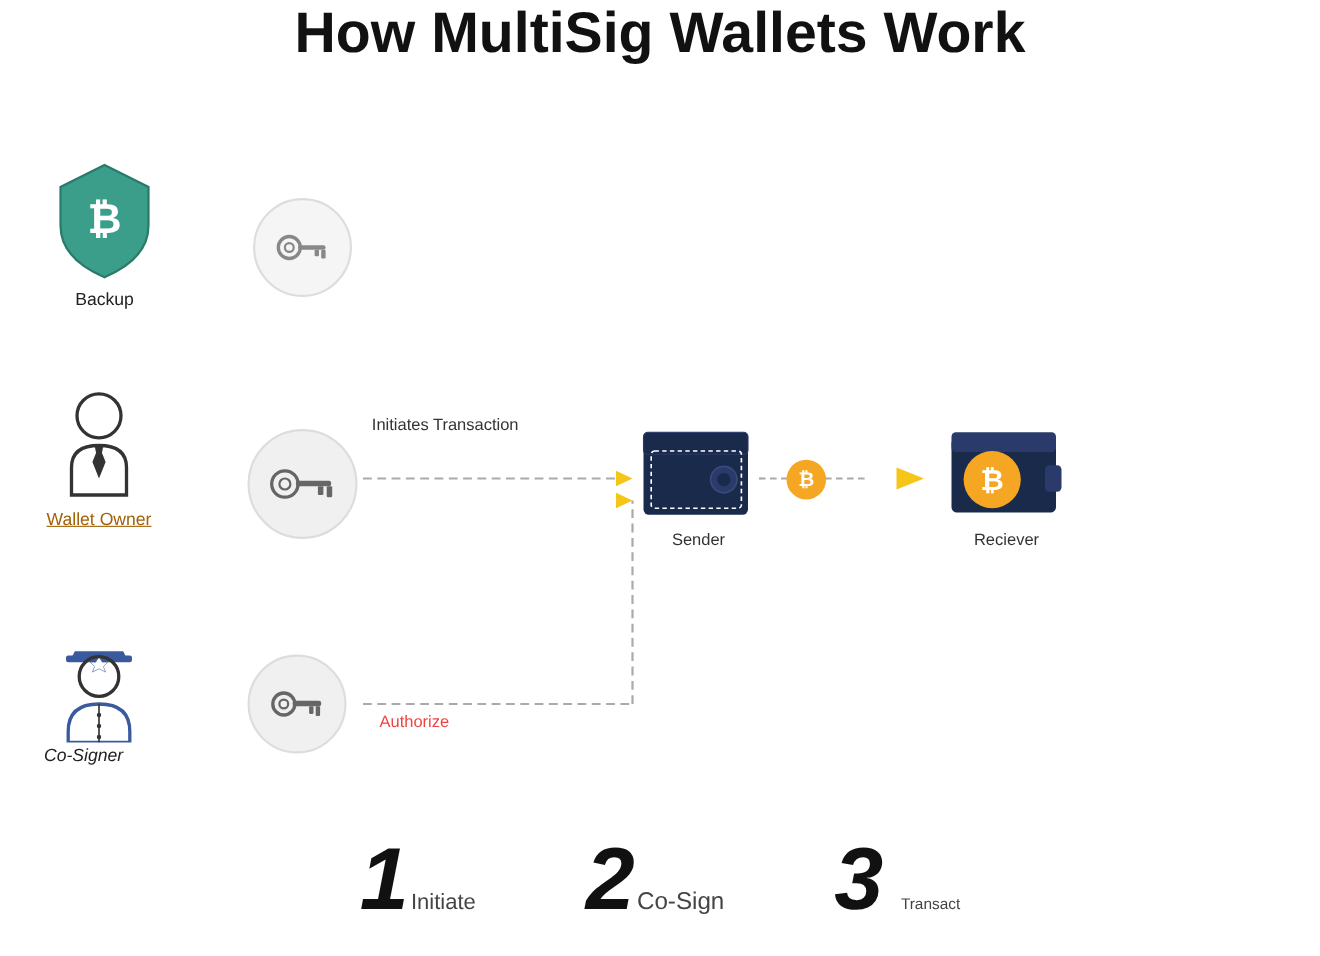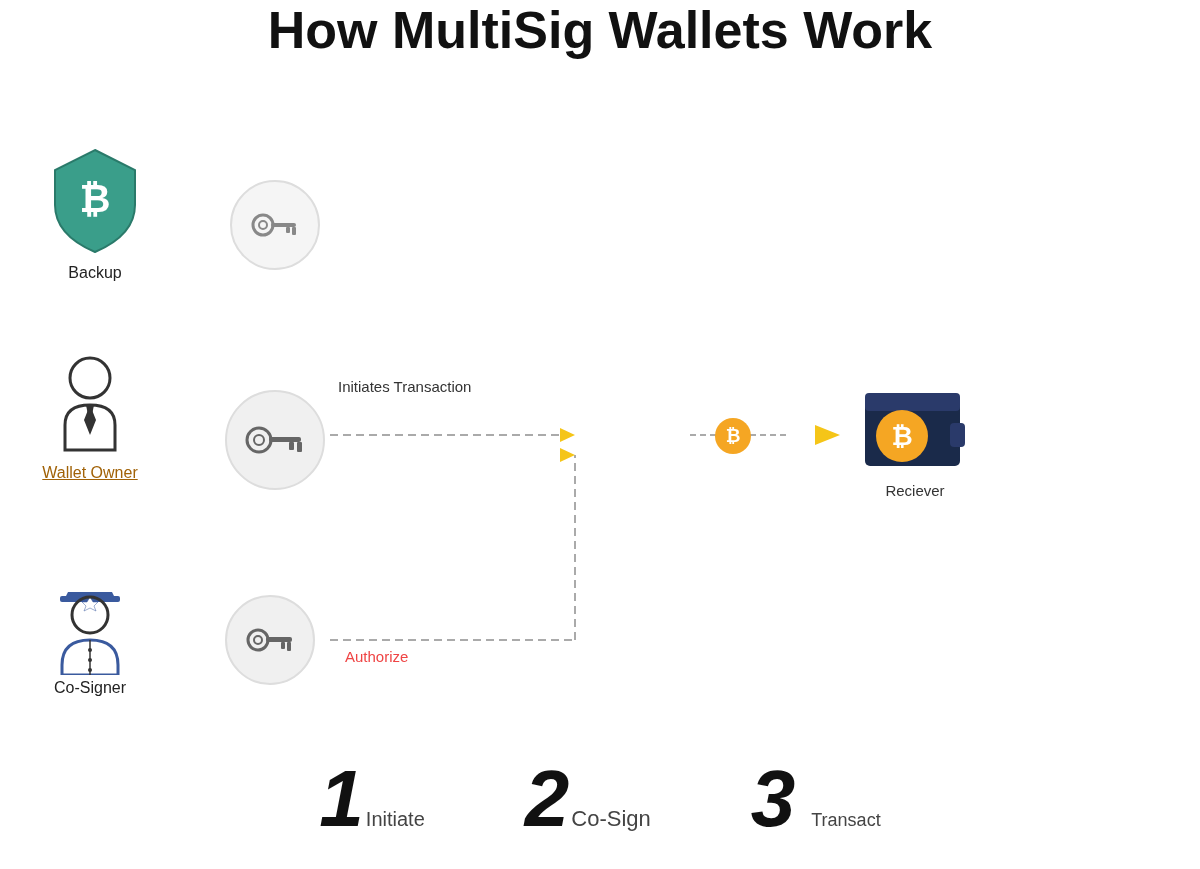--- a/index.html
+++ b/index.html
@@ -147,21 +147,21 @@
       <circle cx="16" cy="20" r="12" fill="none" stroke="#666" stroke-width="3"></circle>
       <circle cx="16" cy="20" r="5" fill="none" stroke="#666" stroke-width="2"></circle>
       <rect x="26" y="17" width="32" height="5" rx="2" fill="#666"></rect>
       <rect x="46" y="22" width="5" height="8" rx="1" fill="#666"></rect>
       <rect x="54" y="22" width="5" height="10" rx="1" fill="#666"></rect>
     </svg>
   </div>
 
   <div style="position:absolute; top:248px; left:338px; font-size:15px; color:#333;">Initiates Transaction</div>
 
-  <div style="position:absolute; top:430px; left:40px; display:flex; flex-direction:column; align-items:center;">
+  <div style="position:absolute; top:430px; left:40px; display:flex; flex-direction:column; font-style:italic;">
 
     <svg width="100" height="115" viewBox="0 0 100 115">
 
       <path d="M28 32 L72 32 L75 38 L25 38 Z" fill="#3a5a9e"></path>
       <rect x="20" y="36" width="60" height="6" rx="2" fill="#3a5a9e"></rect>
 
       <polygon points="50,37 53,42 58,42 54,46 56,51 50,48 44,51 46,46 42,42 47,42" fill="white" stroke="#3a5a9e" stroke-width="0.5"></polygon>
 
       <circle cx="50" cy="55" r="18" fill="none" stroke="#333" stroke-width="3"></circle>
 
@@ -181,20 +181,34 @@
       <circle cx="15" cy="17" r="10" fill="none" stroke="#666" stroke-width="3"></circle>
       <circle cx="15" cy="17" r="4" fill="none" stroke="#666" stroke-width="2"></circle>
       <rect x="23" y="14" width="26" height="5" rx="2" fill="#666"></rect>
       <rect x="38" y="19" width="4" height="7" rx="1" fill="#666"></rect>
       <rect x="44" y="19" width="4" height="9" rx="1" fill="#666"></rect>
     </svg>
   </div>
 
   <div style="position:absolute; top:518px; left:325px; font-size:15px; color:#ef4444;margin-left:20px;">Authorize</div>
 
+  <div style="position:absolute; top:258px; left:580px; display:flex; flex-direction:column; align-items:center;">
+    <svg width="110" height="90" viewBox="0 0 110 90">
+
+      <rect x="5" y="15" width="95" height="65" rx="5" fill="#1a2a4a"></rect>
+
+      <rect x="5" y="5" width="95" height="20" rx="4" fill="#1a2a4a" stroke="#2a3a6a" stroke-width="1"></rect>
+
+      <rect x="12" y="22" width="82" height="52" rx="3" fill="none" stroke="#fff" stroke-width="1.5" stroke-dasharray="4,3"></rect>
+
+      <circle cx="78" cy="48" r="12" fill="#2a3a6a" stroke="#3a4a7a" stroke-width="1.5"></circle>
+      <circle cx="78" cy="48" r="6" fill="#1a2a4a"></circle>
+    </svg>
+    <span style="font-size:15px; color:#333; margin-top:4px;">Sender</span>
+  </div>
 
   <div style="position:absolute; top:288px; left:715px; width:36px; height:36px; border-radius:50%; background:#f5a623; display:flex; align-items:center; justify-content:center;">
     <span style="color:white; font-size:18px; font-weight:bold;">₿</span>
   </div>
 
   <div style="position:absolute; top:258px; left:860px; display:flex; flex-direction:column; align-items:center;">
     <svg width="110" height="90" viewBox="0 0 110 90">
 
       <rect x="5" y="10" width="95" height="68" rx="5" fill="#1a2a4a"></rect>
 
@@ -217,16 +231,16 @@
     <span class="step-text" style="font-size:20px; color:#444; font-weight:500; margin-left:2px;">Initiate</span>
   </div>
 
   <div class="step-item">
     <span class="step-number" style="font-size:80px; font-weight:900; color:#111; font-style:italic;">2</span>
     <span class="step-text" style="font-size:22px; color:#444; font-weight:500; margin-left:2px;">Co-Sign</span>
   </div>
 
   <div class="step-item">
     <span class="step-number" style="font-size:80px; font-weight:900; color:#111; font-style:italic;">3</span>
-    <span class="step-text" style="font-size:18px; color:#444; font-weight:500; margin-left:16px;">Transact</span>
+    <span class="step-text" style="font-size:14px; color:#444; font-weight:500; margin-left:16px;">Transact</span>
   </div>
 
 </div>
 
 </body></html>

